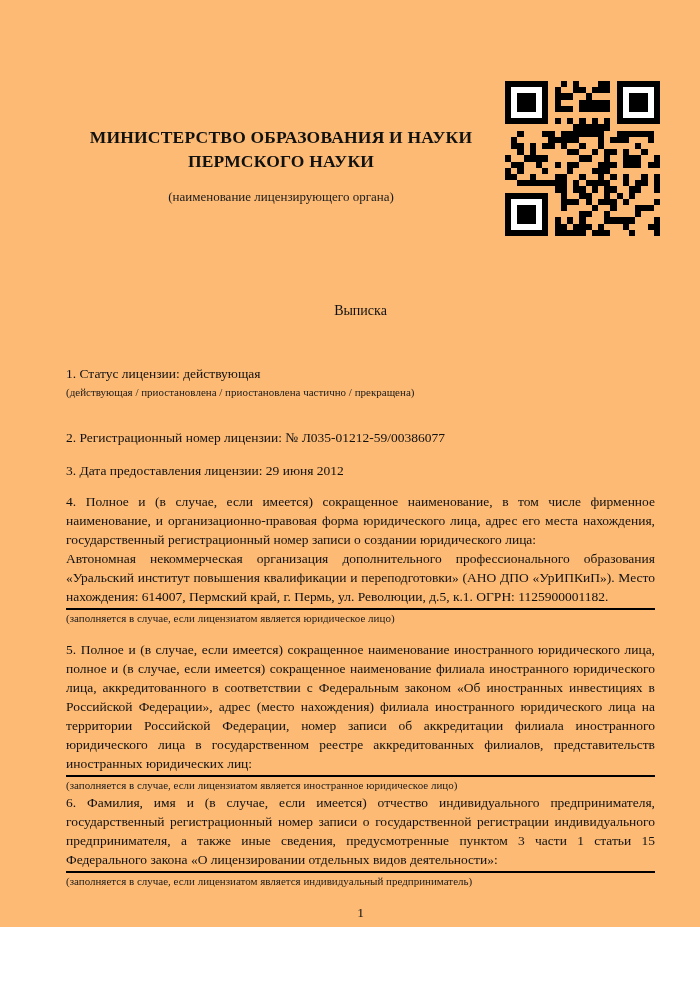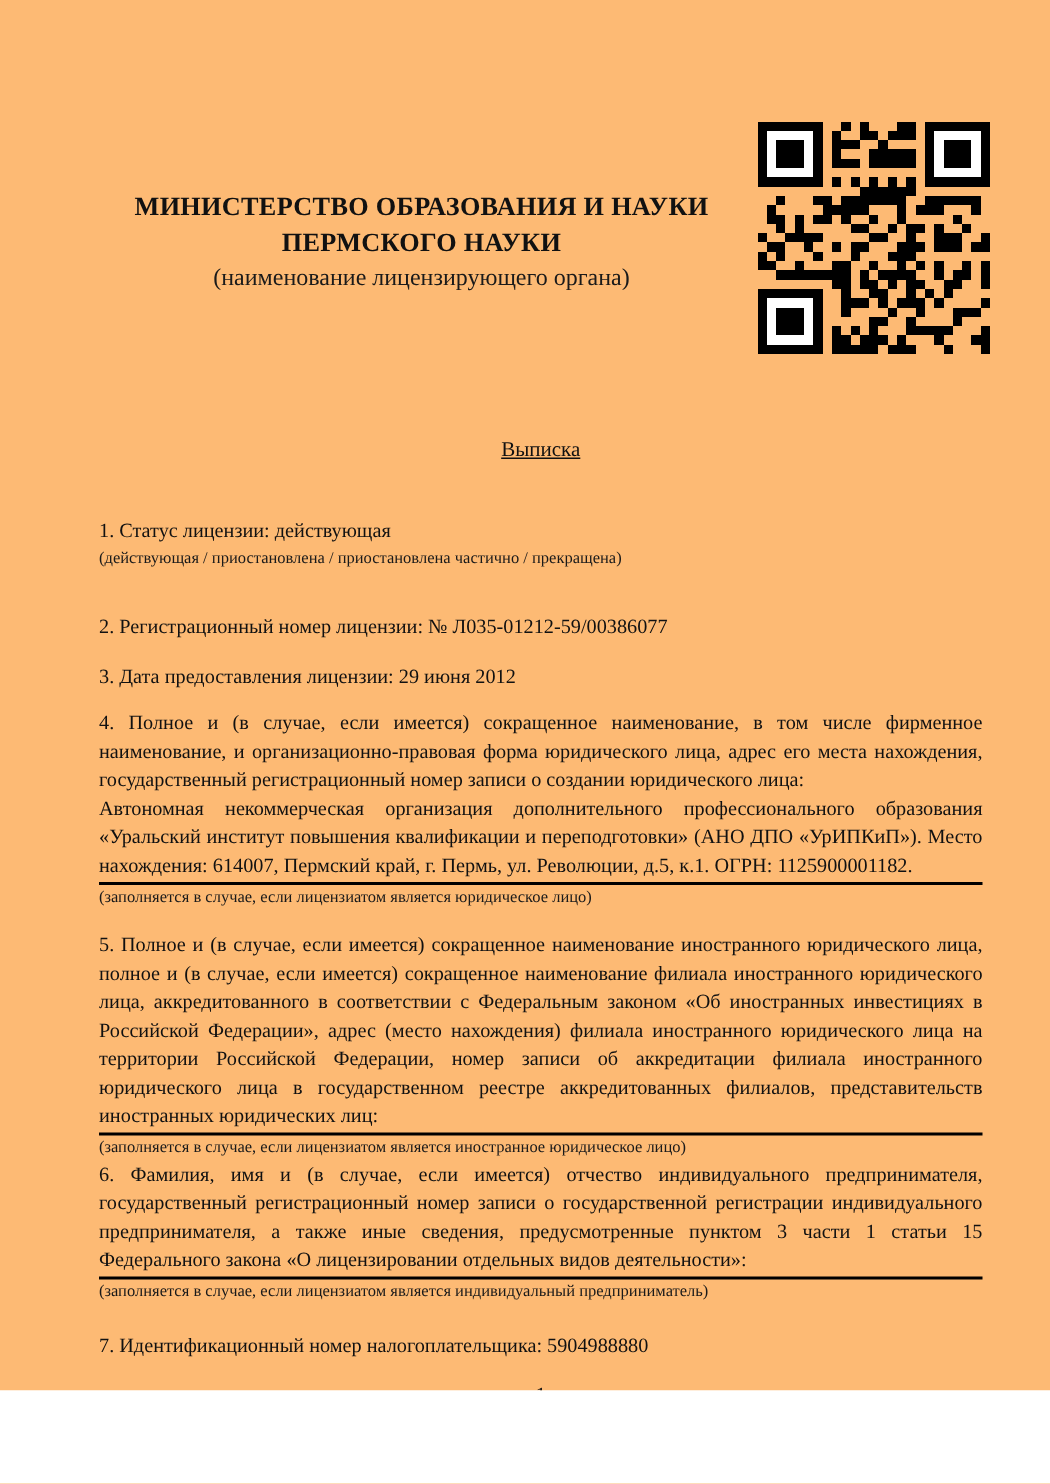--- a/index.html
+++ b/index.html
@@ -23,54 +23,53 @@
     padding-top:126px;
     text-align:center;
   }
   .ministry-line{
     font-weight:bold;
     font-size:17.5px;
     line-height:1.35;
     letter-spacing:.2px;
   }
   .ministry-caption{
-    font-size:16px;
-    margin-top:4px;
+    font-size:13px;
+    margin-top:16px;
     color:#1a1a1a;
   }
   .qr{
     position:absolute;
     left:505px;top:81px;
     width:155px;height:155px;
   }
   
   .doc-title{
     margin-top:96px;
     text-align:center;
     font-size:14px;
     line-height:19px;
-    text-decoration:underline;
   }
   
   .section{font-size:13.5px;line-height:19px;}
   .sec-text{text-align:left;}
   .sec-just .sec-text, .sec-just .sec-value{text-align:justify;}
   .sec-note{
     font-size:11px;
     line-height:15px;
     text-align:left;
     color:#1a1a1a;
   }
   .rule{
     border:none;
     border-top:2px solid #000;
     margin:2px 0 1px 0;
     height:0;
   }
-  .s1{margin-top:34px;}
+  .s1{margin-top:44px;}
   .s1 .sec-note{margin-top:2px;}
   .s2{margin-top:28px;}
   .s3{margin-top:14px;}
   .s4{margin-top:12px;}
   .s5{margin-top:14px;}
   .s6{}
   .s7{margin-top:18px;}
   
   .page-number{
     margin-top:16px;
@@ -340,20 +339,17 @@
       <div class="rule"></div>
       <div class="sec-note">(заполняется в случае, если лицензиатом является иностранное юридическое лицо)</div>
     </div>
 
     <div class="section s6 sec-just">
       <div class="sec-text">6. Фамилия, имя и (в случае, если имеется) отчество индивидуального предпринимателя, государственный регистрационный номер записи о государственной регистрации индивидуального предпринимателя, а также иные сведения, предусмотренные пунктом 3 части 1 статьи 15 Федерального закона «О лицензировании отдельных видов деятельности»:</div>
       <div class="rule"></div>
       <div class="sec-note">(заполняется в случае, если лицензиатом является индивидуальный предприниматель)</div>
     </div>
 
-    <div class="section s7">
-      <div class="sec-text">7. Идентификационный номер налогоплательщика: 5904988880</div>
-    </div>
 
     <div class="page-number">1</div>
 
   </div>
 </div>
 
 </body></html>

